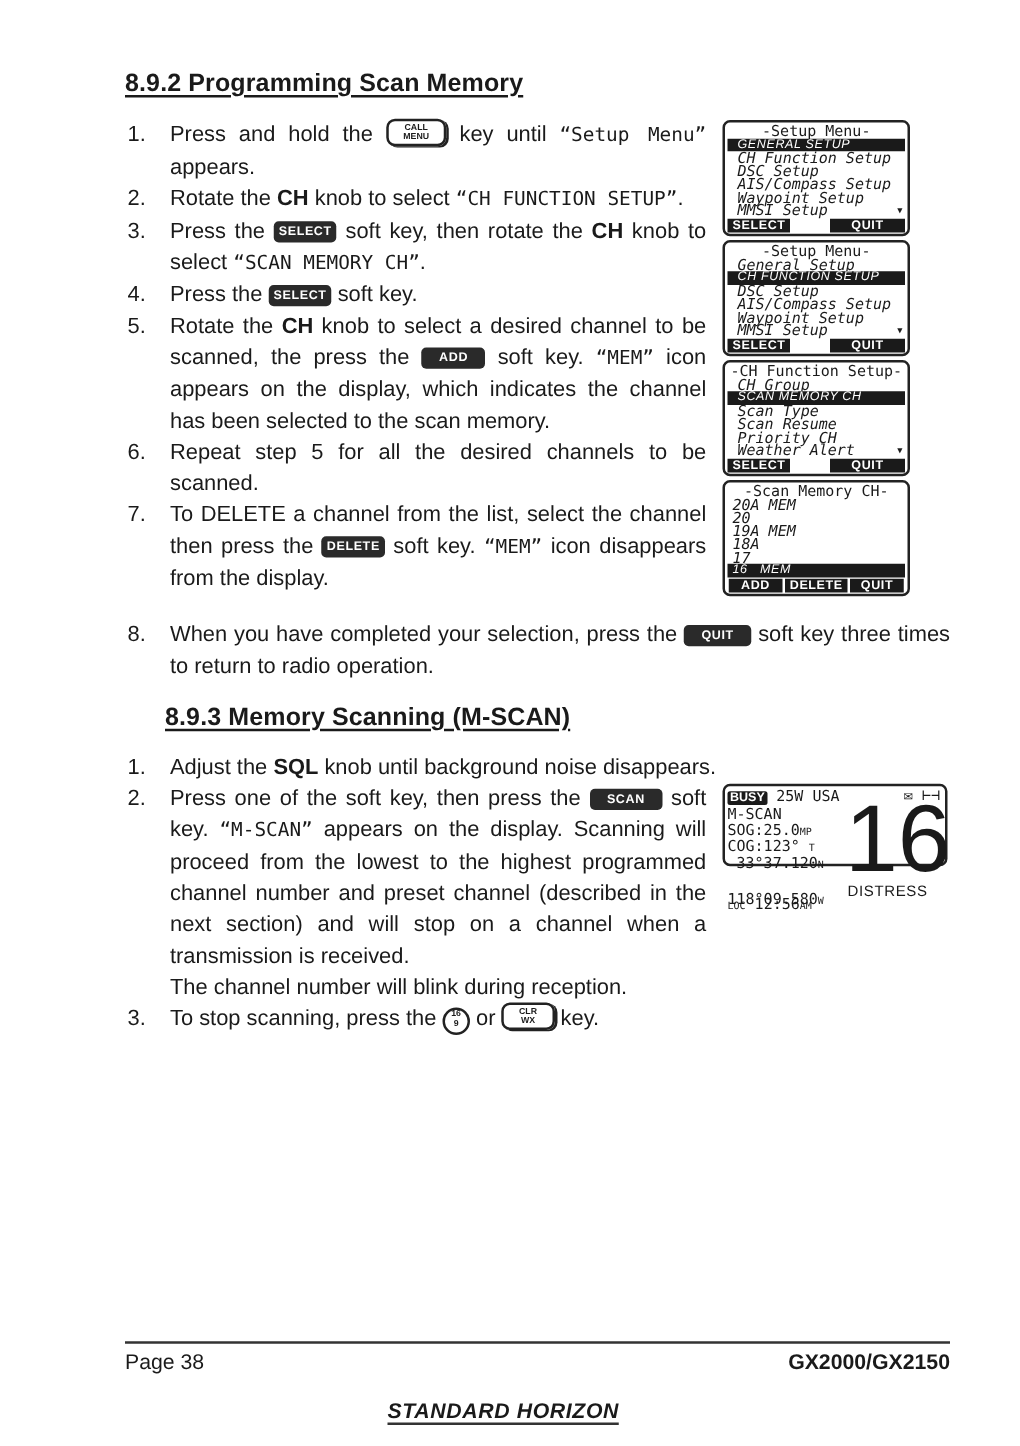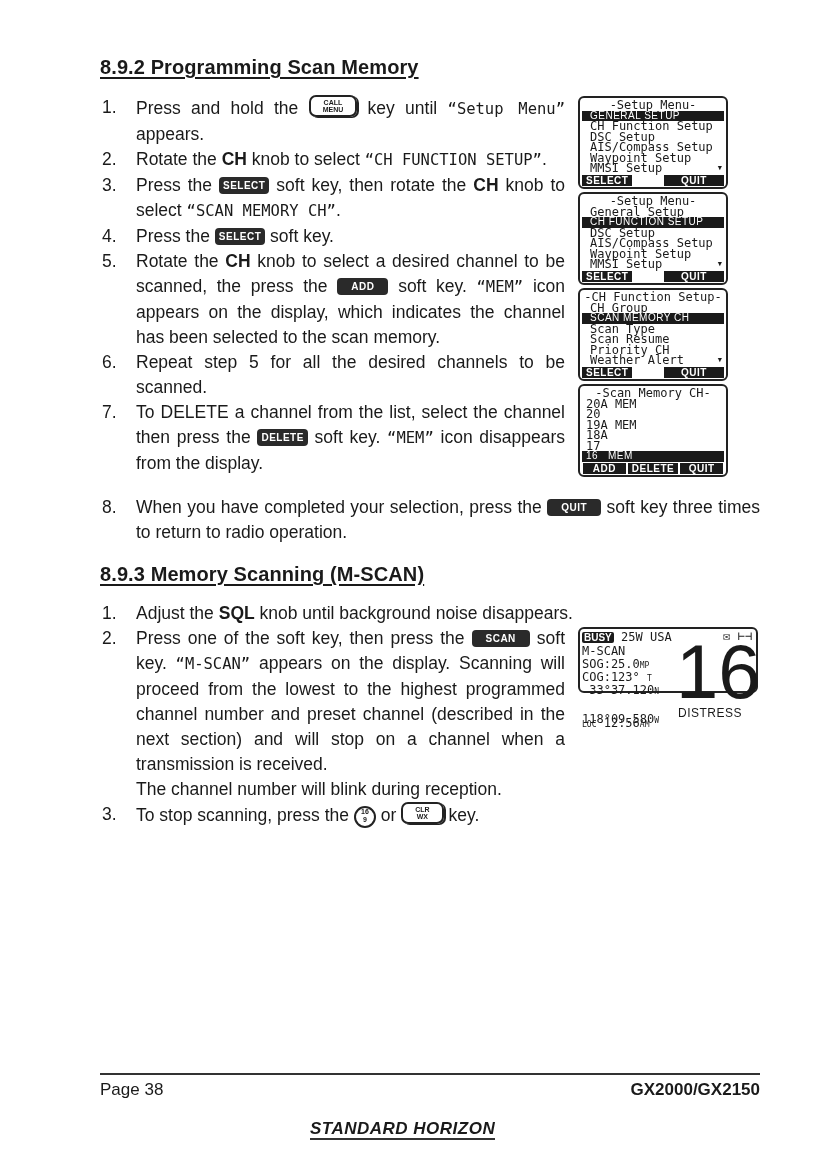--- a/index.html
+++ b/index.html
@@ -9,21 +9,21 @@
   .item { position:relative; padding-left:36px; font-size:17.5px; line-height:25px; text-align:justify; }
   .num { position:absolute; left:2px; top:0; }
   .mono { font-family:"DejaVu Sans Mono", monospace; font-size:15.5px;margin-top:24px; }
   b { font-weight:bold; }
   .softkey { display:inline-block; background:#2a2a2a; color:#fff; font-size:10px; font-weight:bold; border-radius:4px; padding:2px 4px; line-height:13px; vertical-align:2px; letter-spacing:0.5px; }
   .softkey.wide { padding:2px 14px; }
   .hwkey { display:inline-block; border:2px solid #222; border-radius:7px; font-size:7px; line-height:7px; text-align:center; padding:2px 12px; vertical-align:2px; font-weight:bold; box-shadow:2px 1px 0 #222; }
   .roundkey { display:inline-block; width:18px; height:18px; border:2px solid #222; border-radius:50%; font-size:7px; line-height:8px; text-align:center; vertical-align:-1px; font-weight:bold; }
   .lcd { position:absolute; left:578px; width:150px; border:2px solid #222; border-radius:6px; background:#fff; font-family:"DejaVu Sans Mono", monospace; font-size:12px; line-height:10.5px; padding:2px 2px 1px 2px; box-sizing:border-box; }
   .lcd .title { text-align:center; }
-  .lcd .row { padding-left:8px; white-space:pre; position:relative; }
+  .lcd .row { padding-left:8px; white-space:pre; position:relative;font-style:italic; }
   .lcd .row.sel { background:#1a1a1a; color:#fff; font-family:"Liberation Sans", sans-serif; font-size:10px; letter-spacing:0.5px; }
   .lcd .arrow { position:absolute; right:2px; font-size:7px; }
   .lcd .keys { display:flex; justify-content:space-between; margin-top:1px; }
   .lcd .key { background:#1a1a1a; color:#fff; font-family:"Liberation Sans", sans-serif; font-size:10px; font-weight:bold; letter-spacing:0.5px; line-height:11px; padding:0 4px; }
   .lcd .key.q { width:52px; text-align:center; }
   .lcd .key.third { flex:1; text-align:center; margin:0 1px; }
   .lcd-main { position:absolute; left:578px; top:627px; width:180px; height:66px; border:2px solid #222; border-radius:6px; box-sizing:border-box; font-family:"DejaVu Sans Mono", monospace; font-size:12px; line-height:13px; }
   .footer-rule { position:absolute; left:100px; top:1073px; width:660px; height:2px; background:#333; }
   .footer { position:absolute; top:1080px; font-size:17px; }
 </style>
@@ -120,21 +120,21 @@
   <div class="row" style="padding-left:4px">18A</div>
   <div class="row" style="padding-left:4px">17</div>
   <div class="row sel" style="padding-left:4px">16   MEM</div>
   <div class="keys">
       <span class="key third">ADD</span>
       <span class="key third">DELETE</span>
       <span class="key third">QUIT</span>
     </div>
 </div>
 
-<div class="h2" style="top:563px;">8.9.3  Memory Scanning (M-SCAN)</div>
+<div class="h2" style="top:563px;margin-left:32px;">8.9.3  Memory Scanning (M-SCAN)</div>
 
 <ol class="list" style="top:601px; width:540px;">
   <li class="item">
     <span class="num">1.</span>
     <span>Adjust the </span><b>SQL</b><span> knob until background noise disappears.</span>
   </li>
 </ol>
 <ol class="list" style="top:626px; width:465px;">
   <li class="item">
     <span class="num">2.</span>

